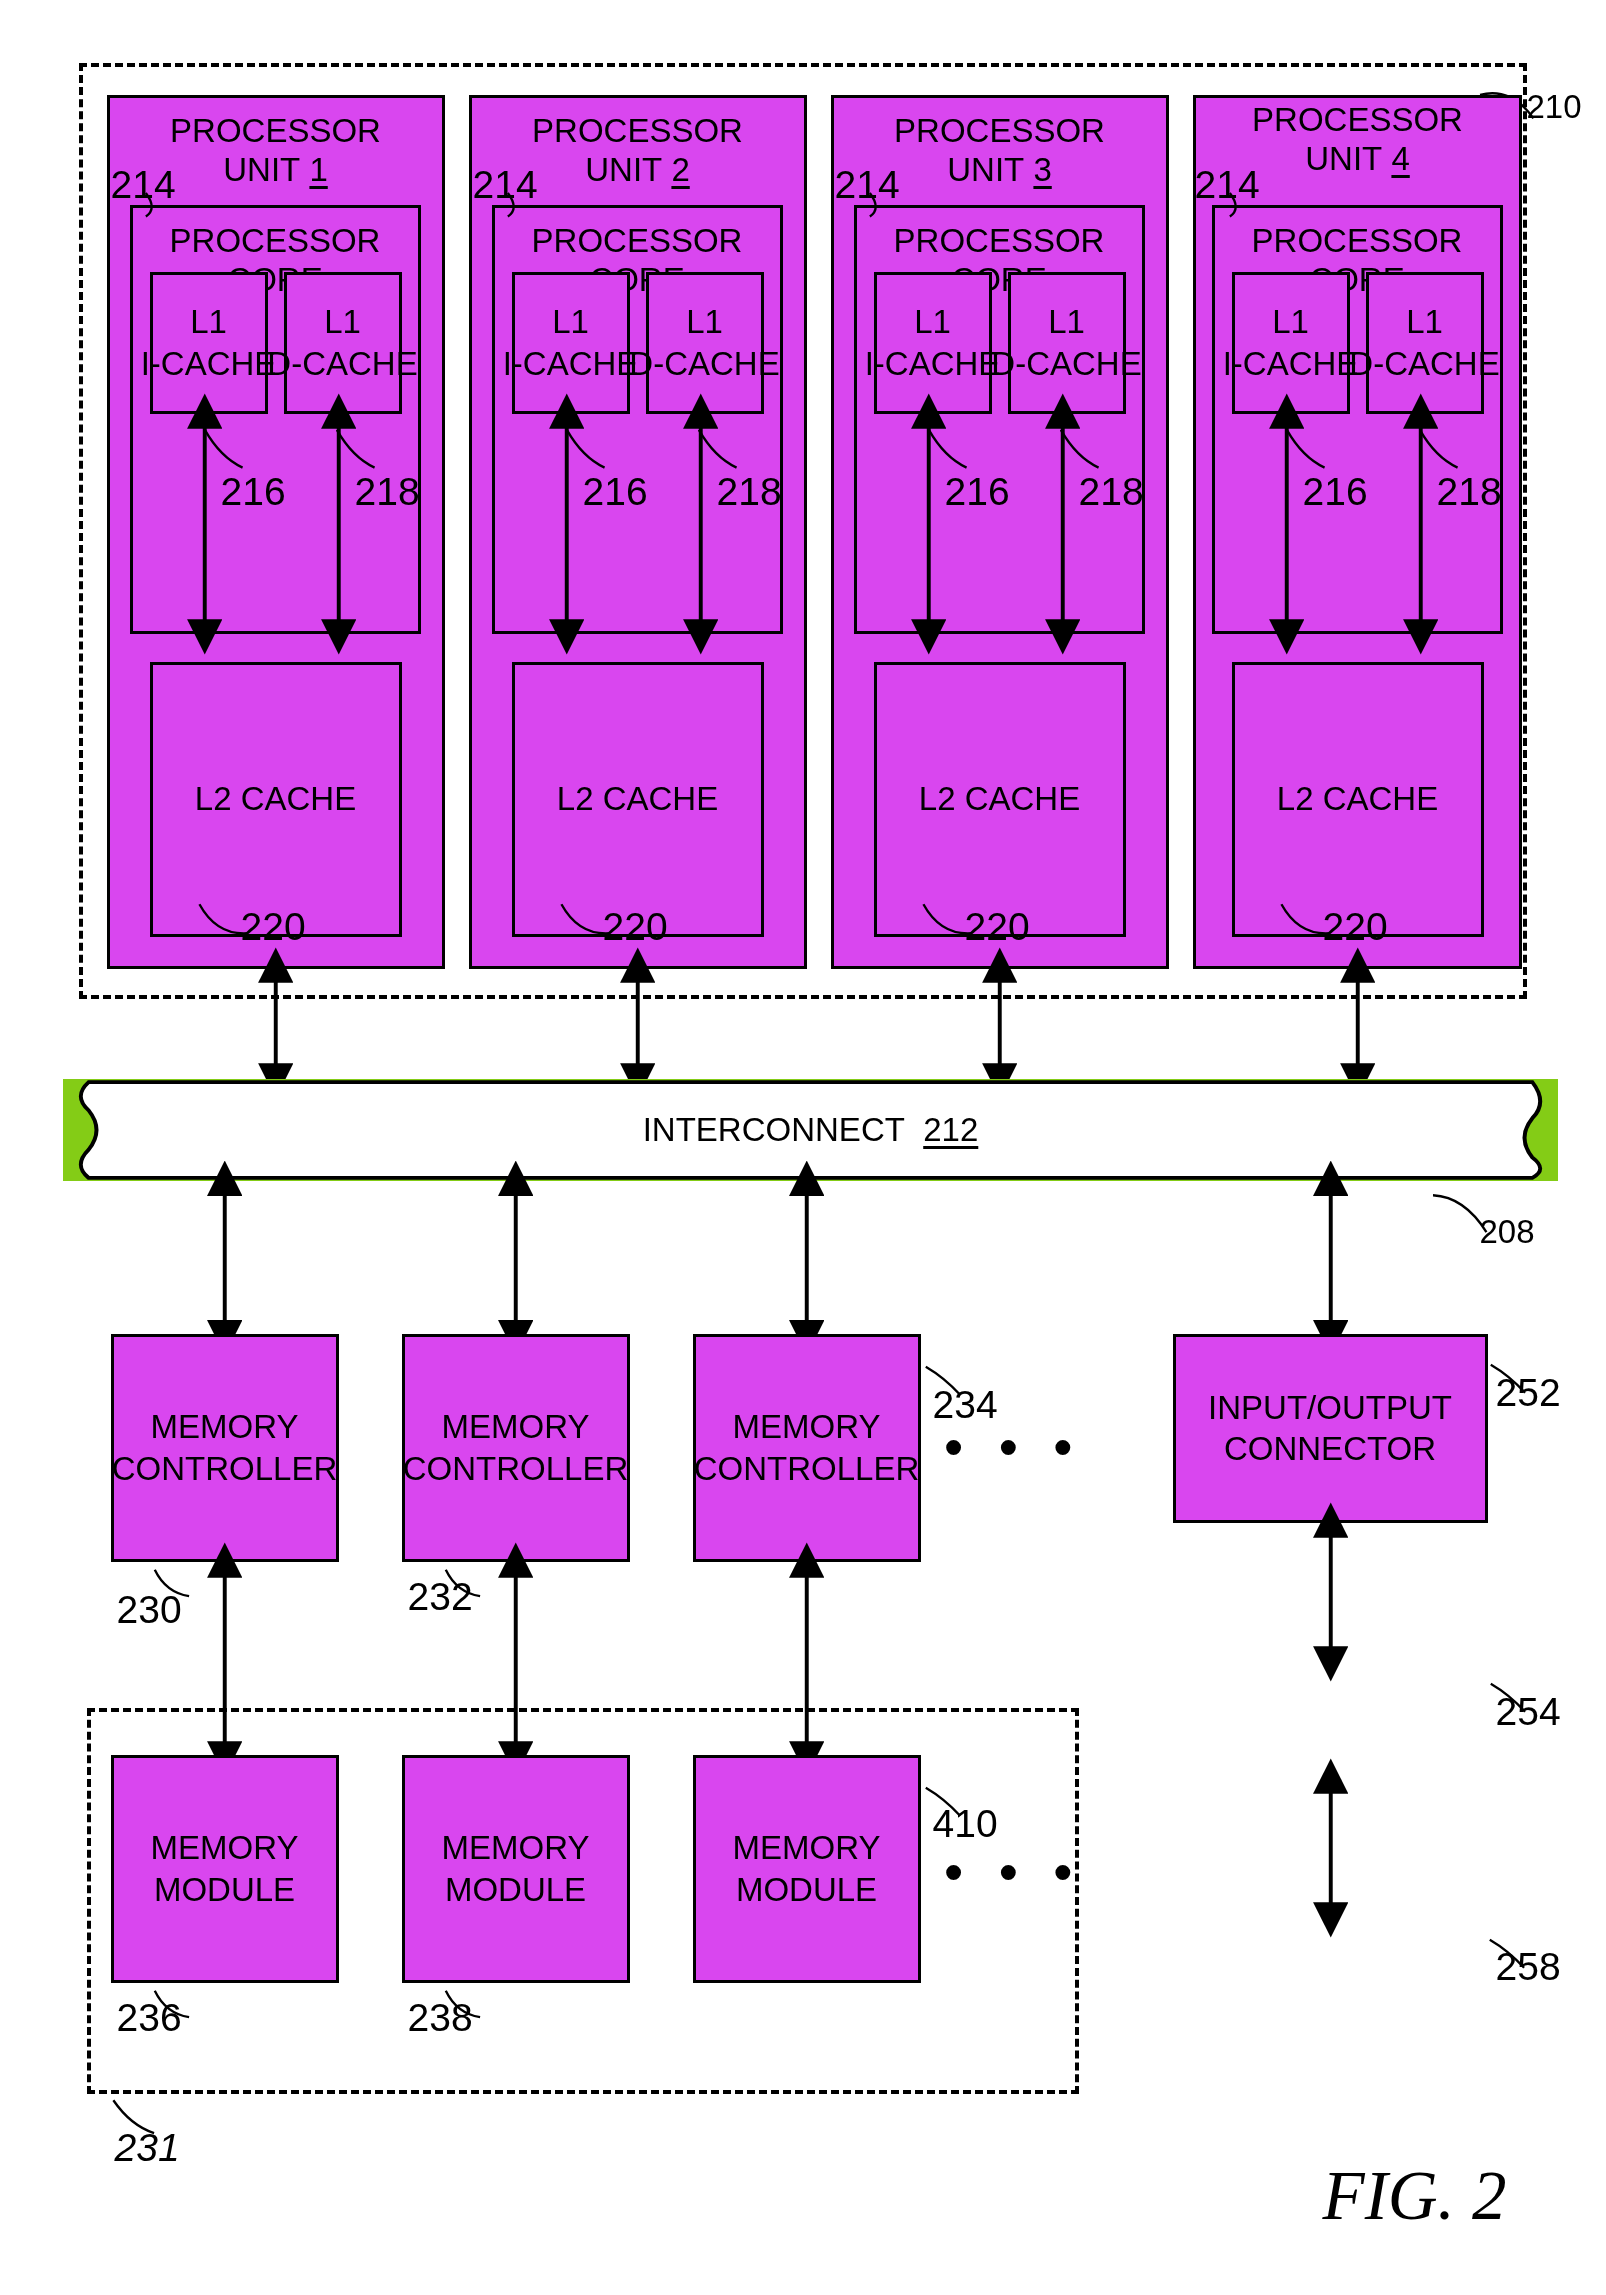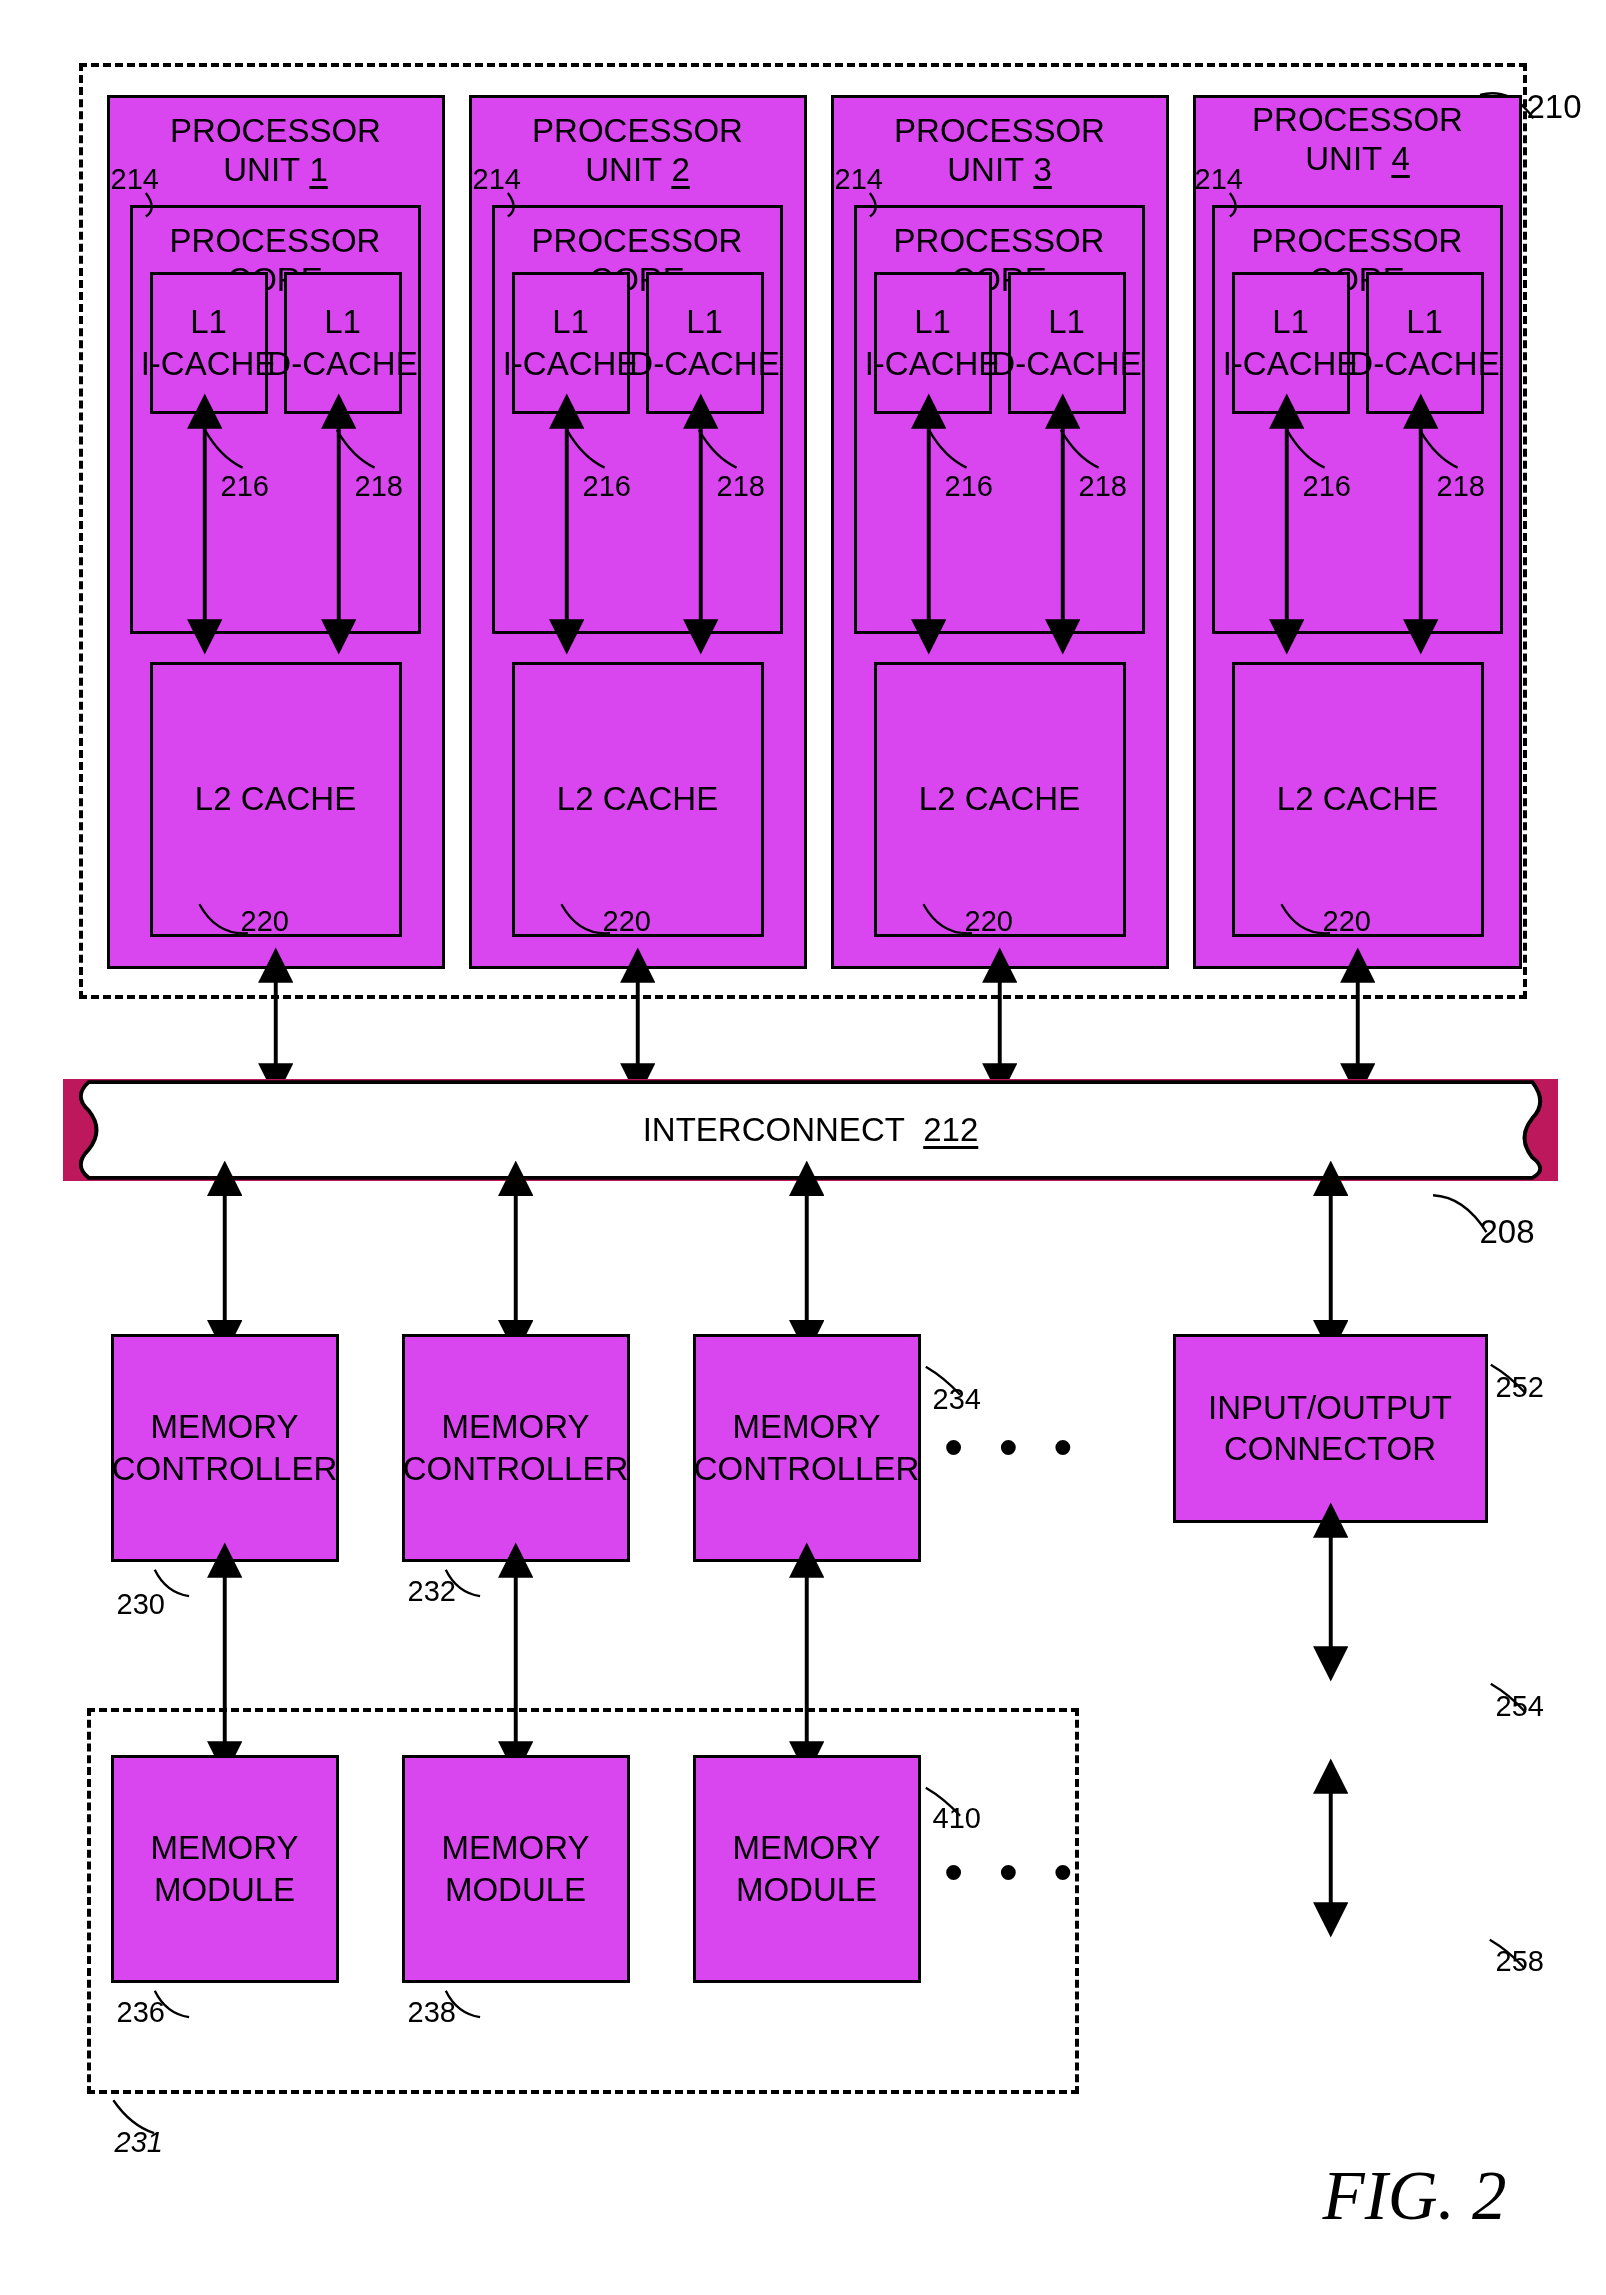--- a/index.html
+++ b/index.html
@@ -25,39 +25,39 @@
     font-size: 33px;
     line-height: 1.25;
   }
   .dashed { border-style: dashed; border-width: 4.7px; }
   .label {
     position: absolute;
     font-size: 33px;
     text-align: center;
     line-height: 1.2;
   }
-  .label.small { font-size: 29px; }
+  .label.small { font-size: 39px; }
   .under { text-decoration: underline; text-underline-offset: 4.7px; }
   svg.arrow { position: absolute; overflow: visible; }
   .fig {
     position: absolute;
     font-size: 69px;
     font-style: italic;
     font-family: "Times New Roman", Times, serif;
     font-weight: 500;
   }
   .dots {
     position: absolute;
     font-size: 52px;
     font-weight: bold;
     letter-spacing: 11px;
   }
   .tornbox {
     position: absolute;
-    background: #be185d;
+    background: #84cc16;
   }
   .tornbox svg { position:absolute; left:0; top:0; }
   .tornbox .inner {
     position: absolute;
     left: 0; right:0; top:0; bottom:0;
     display:flex; align-items:center; justify-content:center;
     font-size:33px; text-align:center; line-height:1.25;
   }
   .lead { position:absolute; }
 </style>

